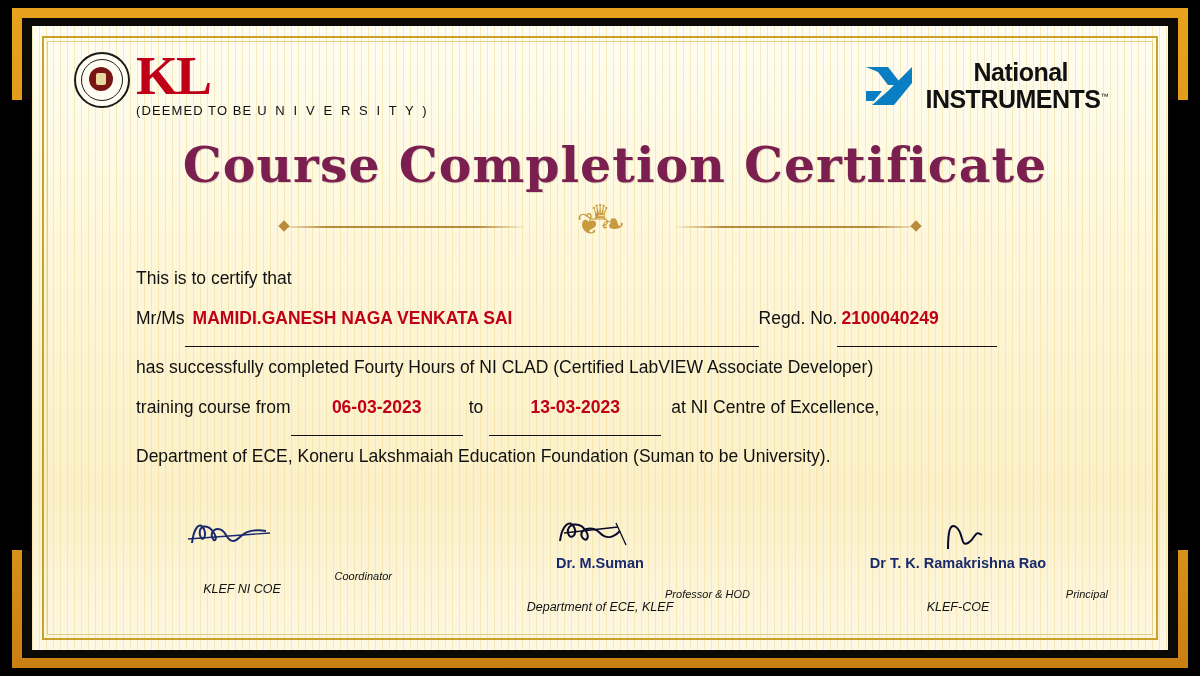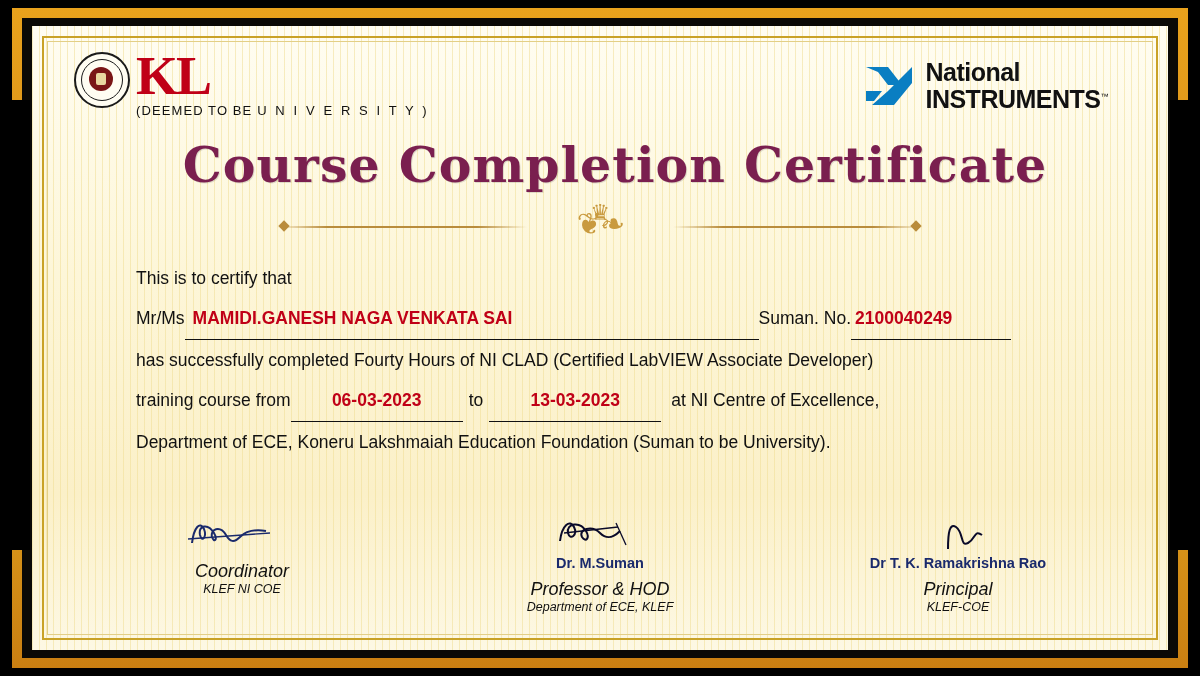--- a/index.html
+++ b/index.html
@@ -160,21 +160,21 @@
   }
   .ni-text {
     line-height: 1;
   }
   .ni-text .l1, .ni-text .l2 {
     font-family: "Liberation Sans", sans-serif;
     font-weight: bold;
     color: #111;
     letter-spacing: -0.5px;
   }
-  .ni-text .l1 { font-size: 25px; }
+  .ni-text .l1 { font-size: 25px; margin-left: 48px; }
   .ni-text .l2 { font-size: 25px; margin-top: 2px; }
   .ni-tm {
     font-size: 8px;
     vertical-align: super;
     font-weight: normal;
   }
 
   
   .title {
     position: absolute;
@@ -244,21 +244,21 @@
   }
   .line-row {
     display: flex;
     align-items: baseline;
     white-space: nowrap;
   }
   .fill {
     color: #c00017;
     font-weight: 600;
     border-bottom: 1.4px solid #111;
-    padding: 0 6px 1px 6px;
+    padding: 0 6px 8px 6px;
     display: inline-block;
     text-align: center;
     font-size: 17.5px;
   }
   .fill.name { width: 560px; text-align: left; padding-left: 8px; }
   .fill.regd { width: 150px; text-align: left; padding-left: 4px; }
   .fill.date { width: 160px; }
   .lbl { white-space: nowrap; }
 
   
@@ -279,24 +279,25 @@
     height: 40px;
     position: relative;
   }
   .sig-name {
     font-size: 14.5px;
     font-weight: bold;
     color: #1a2a6c;
     margin-top: 2px;
   }
   .sig-role {
-    font-size: 18px;
+    font-size: 11px;
     font-style: italic;
     color: #111;
-    margin-top: 8px;
+    margin-top: 17px;
+    text-align: right;
   }
   .sig-org {
     font-size: 12.5px;
     font-style: italic;
     color: #111;
   }
   svg { display: block; }
 </style>
 </head>
 <body>
@@ -354,21 +355,21 @@
     </div>
 
     <div class="body">
       <div class="line-row">
         <span class="lbl">This is to certify that</span>
       </div>
 
       <div class="line-row">
         <span class="lbl">Mr/Ms</span>
         <span class="fill name">MAMIDI.GANESH NAGA VENKATA SAI</span>
-        <span class="lbl">Suman.  No.</span>
+        <span class="lbl">Regd.  No.</span>
         <span class="fill regd">2100040249</span>
       </div>
 
       <div class="line-row">
         <span class="lbl">has successfully completed Fourty Hours of NI CLAD (Certified LabVIEW Associate Developer)</span>
       </div>
 
       <div class="line-row">
         <span class="lbl">training course from</span>
         <span class="fill date">06-03-2023</span>

